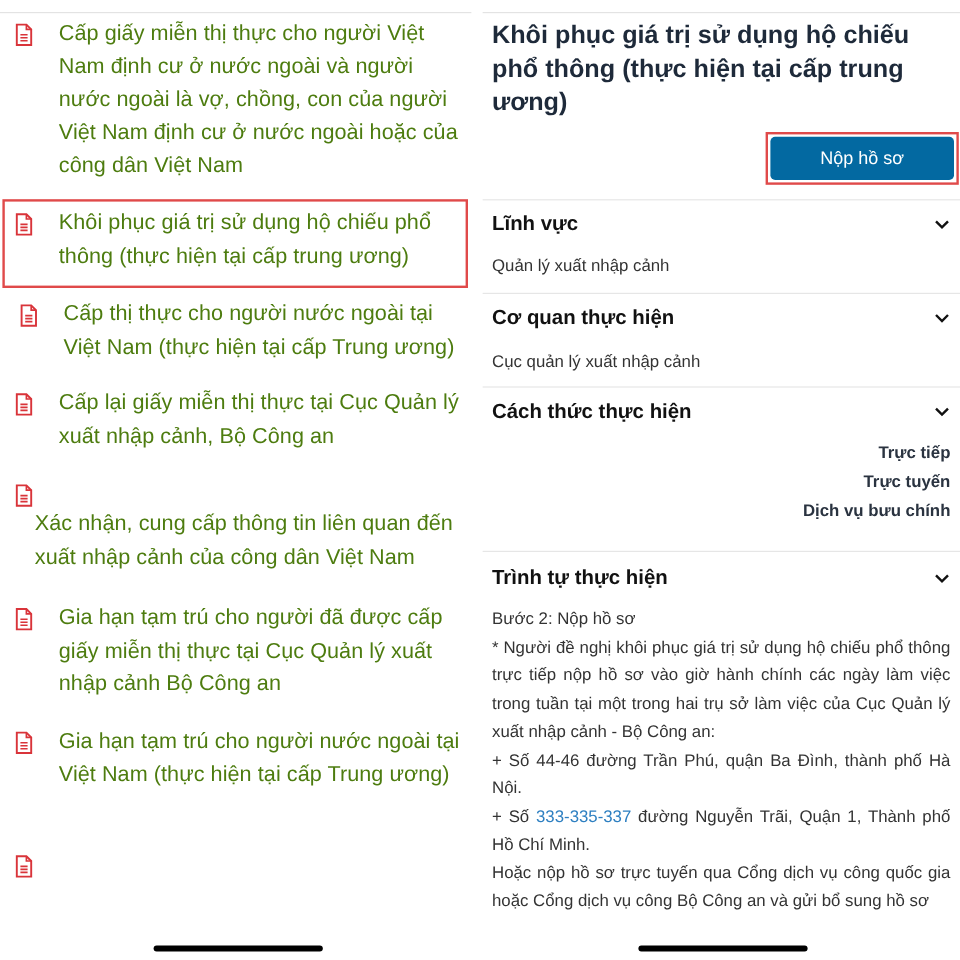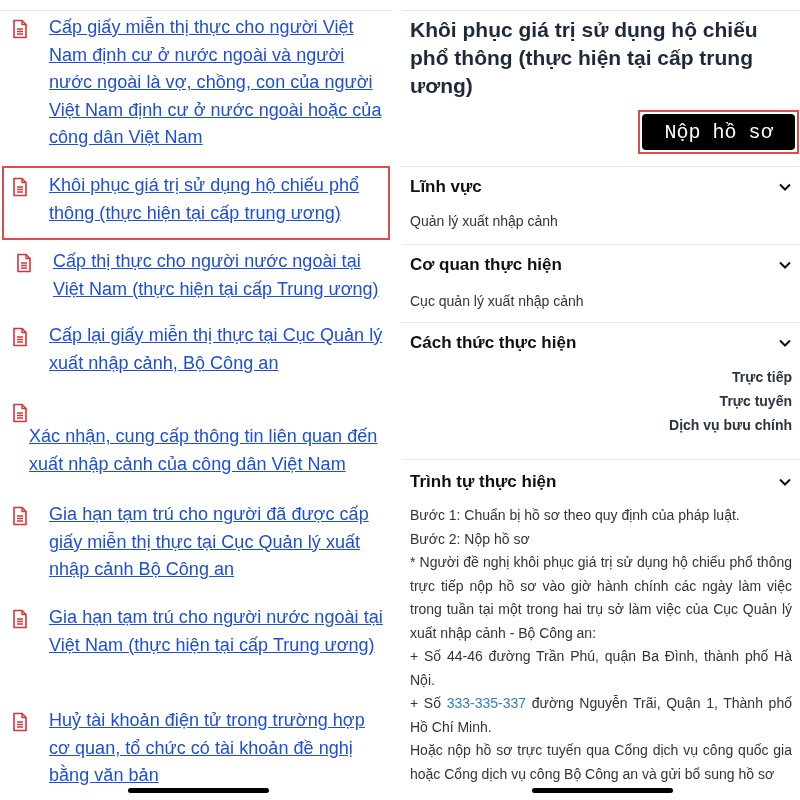--- a/index.html
+++ b/index.html
@@ -9,27 +9,27 @@
   .panel { position: absolute; top: 0; height: 800px; overflow: hidden; background: #fff; }
   .panel-left { left: 0; width: 393px; }
   .panel-right { left: 402px; width: 398px; }
 
   .top-divider { position: absolute; top: 10px; left: 0; right: 0; height: 1px; background: #e3e3e3; }
 
   
   .proc-list { position: absolute; top: 14px; left: 0; right: 0; }
   .proc-item { position: relative; display: flex; align-items: flex-start; padding: 0 6px 0 10px; }
   .proc-item .doc-icon { width: 20px; height: 20px; margin-top: 5px; flex: 0 0 20px; }
-  .proc-item .label { margin-left: 19px; font-size: 18px; line-height: 27.5px; color: #1d4ed8; letter-spacing: 0.05px; text-decoration: underline; }
+  .proc-item .label { margin-left: 19px; font-size: 18px; line-height: 27.5px; color: #4d7c0f; letter-spacing: 0.05px; }
   .proc-item.highlight { outline: 2px solid #e04a4a; outline-offset: 0; }
 
   
   .detail-title { position: absolute; top: 16px; left: 8px; right: 6px; font-size: 21px; line-height: 28px; font-weight: bold; color: #1e2a3a; }
   .submit-wrap { position: absolute; top: 110px; left: 236px; width: 161px; height: 44px; border: 2px solid #e04a4a; padding: 2px; }
-  .submit-btn { width: 100%; height: 100%; background: #000000; color: #fff; border: none; border-radius: 4px; font-family: Liberation Mono, monospace; font-size: 20px; display: flex; align-items: center; justify-content: center; }
+  .submit-btn { width: 100%; height: 100%; background: #0369a1; color: #fff; border: none; border-radius: 4px; font-family: Liberation Sans, sans-serif; font-size: 15px; display: flex; align-items: center; justify-content: center; }
 
   .section { position: absolute; left: 0; right: 0; border-top: 1px solid #e6e6e6; }
   .section-head { display: flex; justify-content: space-between; align-items: center; padding: 0 8px; height: 40px; gap: 17px; }
   .section-title { font-size: 17px; font-weight: bold; color: #111; }
   .chev { width: 14px; height: 14px; }
   .section-text { font-size: 14px; color: #333; padding: 0 8px; }
   .method-item { font-size: 14px; font-weight: bold; color: #2a3340; padding: 0 8px; line-height: 24px; text-align: right; }
 
   .steps { padding: 0 8px; font-size: 14px; color: #333; line-height: 23.5px; text-align: justify; }
   .steps p { margin: 0; }
@@ -106,21 +106,20 @@
         </svg>
       <span class="label">Gia hạn tạm trú cho người nước ngoài tại Việt Nam (thực hiện tại cấp Trung ương)</span>
     </div>
 
     <div class="proc-item" style="position:absolute; top:693px; left:0; right:0; height:90px;">
       <svg class="doc-icon" viewBox="0 0 20 20">
           <path d="M4 1.5h8l4 4v13H4z" fill="none" stroke="#d9343a" stroke-width="1.6"></path>
           <path d="M12 1.5v4h4" fill="none" stroke="#d9343a" stroke-width="1.4"></path>
           <path d="M7 10h6M7 12.5h6M7 15h6" stroke="#d9343a" stroke-width="1.3"></path>
         </svg>
-      <span class="label">Huỷ tài khoản điện tử trong trường hợp cơ quan, tổ chức có tài khoản đề nghị bằng văn bản</span>
     </div>
   </div>
   <div class="home-bar" style="left:128px; width:141px;"></div>
 </div>
 
 <div class="panel panel-right">
   <div class="top-divider"></div>
   <h1 class="detail-title">Khôi phục giá trị sử dụng hộ chiếu phổ thông (thực hiện tại cấp trung ương)</h1>
 
   <div class="submit-wrap">
@@ -160,21 +159,20 @@
   </div>
 
   <div class="section" style="top:459px; bottom:0;">
     <div class="section-head" style="height:42px; padding-top:2px;">
       <span class="section-title">Trình tự thực hiện</span>
       <svg class="chev" viewBox="0 0 14 14">
           <path d="M2 4.5l5 5 5-5" fill="none" stroke="#111" stroke-width="2"></path>
         </svg>
     </div>
     <div class="steps" style="margin-top:2px;">
-      <p>Bước 1: Chuẩn bị hồ sơ theo quy định của pháp luật.</p>
       <p>Bước 2: Nộp hồ sơ</p>
       <p>* Người đề nghị khôi phục giá trị sử dụng hộ chiếu phổ thông trực tiếp nộp hồ sơ vào giờ hành chính các ngày làm việc trong tuần tại một trong hai trụ sở làm việc của Cục Quản lý xuất nhập cảnh - Bộ Công an:</p>
       <p>+ Số 44-46 đường Trần Phú, quận Ba Đình, thành phố Hà Nội.</p>
       <p><span>+ Số </span><a class="phone-link">333-335-337</a><span> đường Nguyễn Trãi, Quận 1, Thành phố Hồ Chí Minh.</span></p>
       <p>Hoặc nộp hồ sơ trực tuyến qua Cổng dịch vụ công quốc gia hoặc Cổng dịch vụ công Bộ Công an và gửi bổ sung hồ sơ</p>
     </div>
   </div>
 
   <div class="home-bar" style="left:130px; width:141px;"></div>
 </div>

